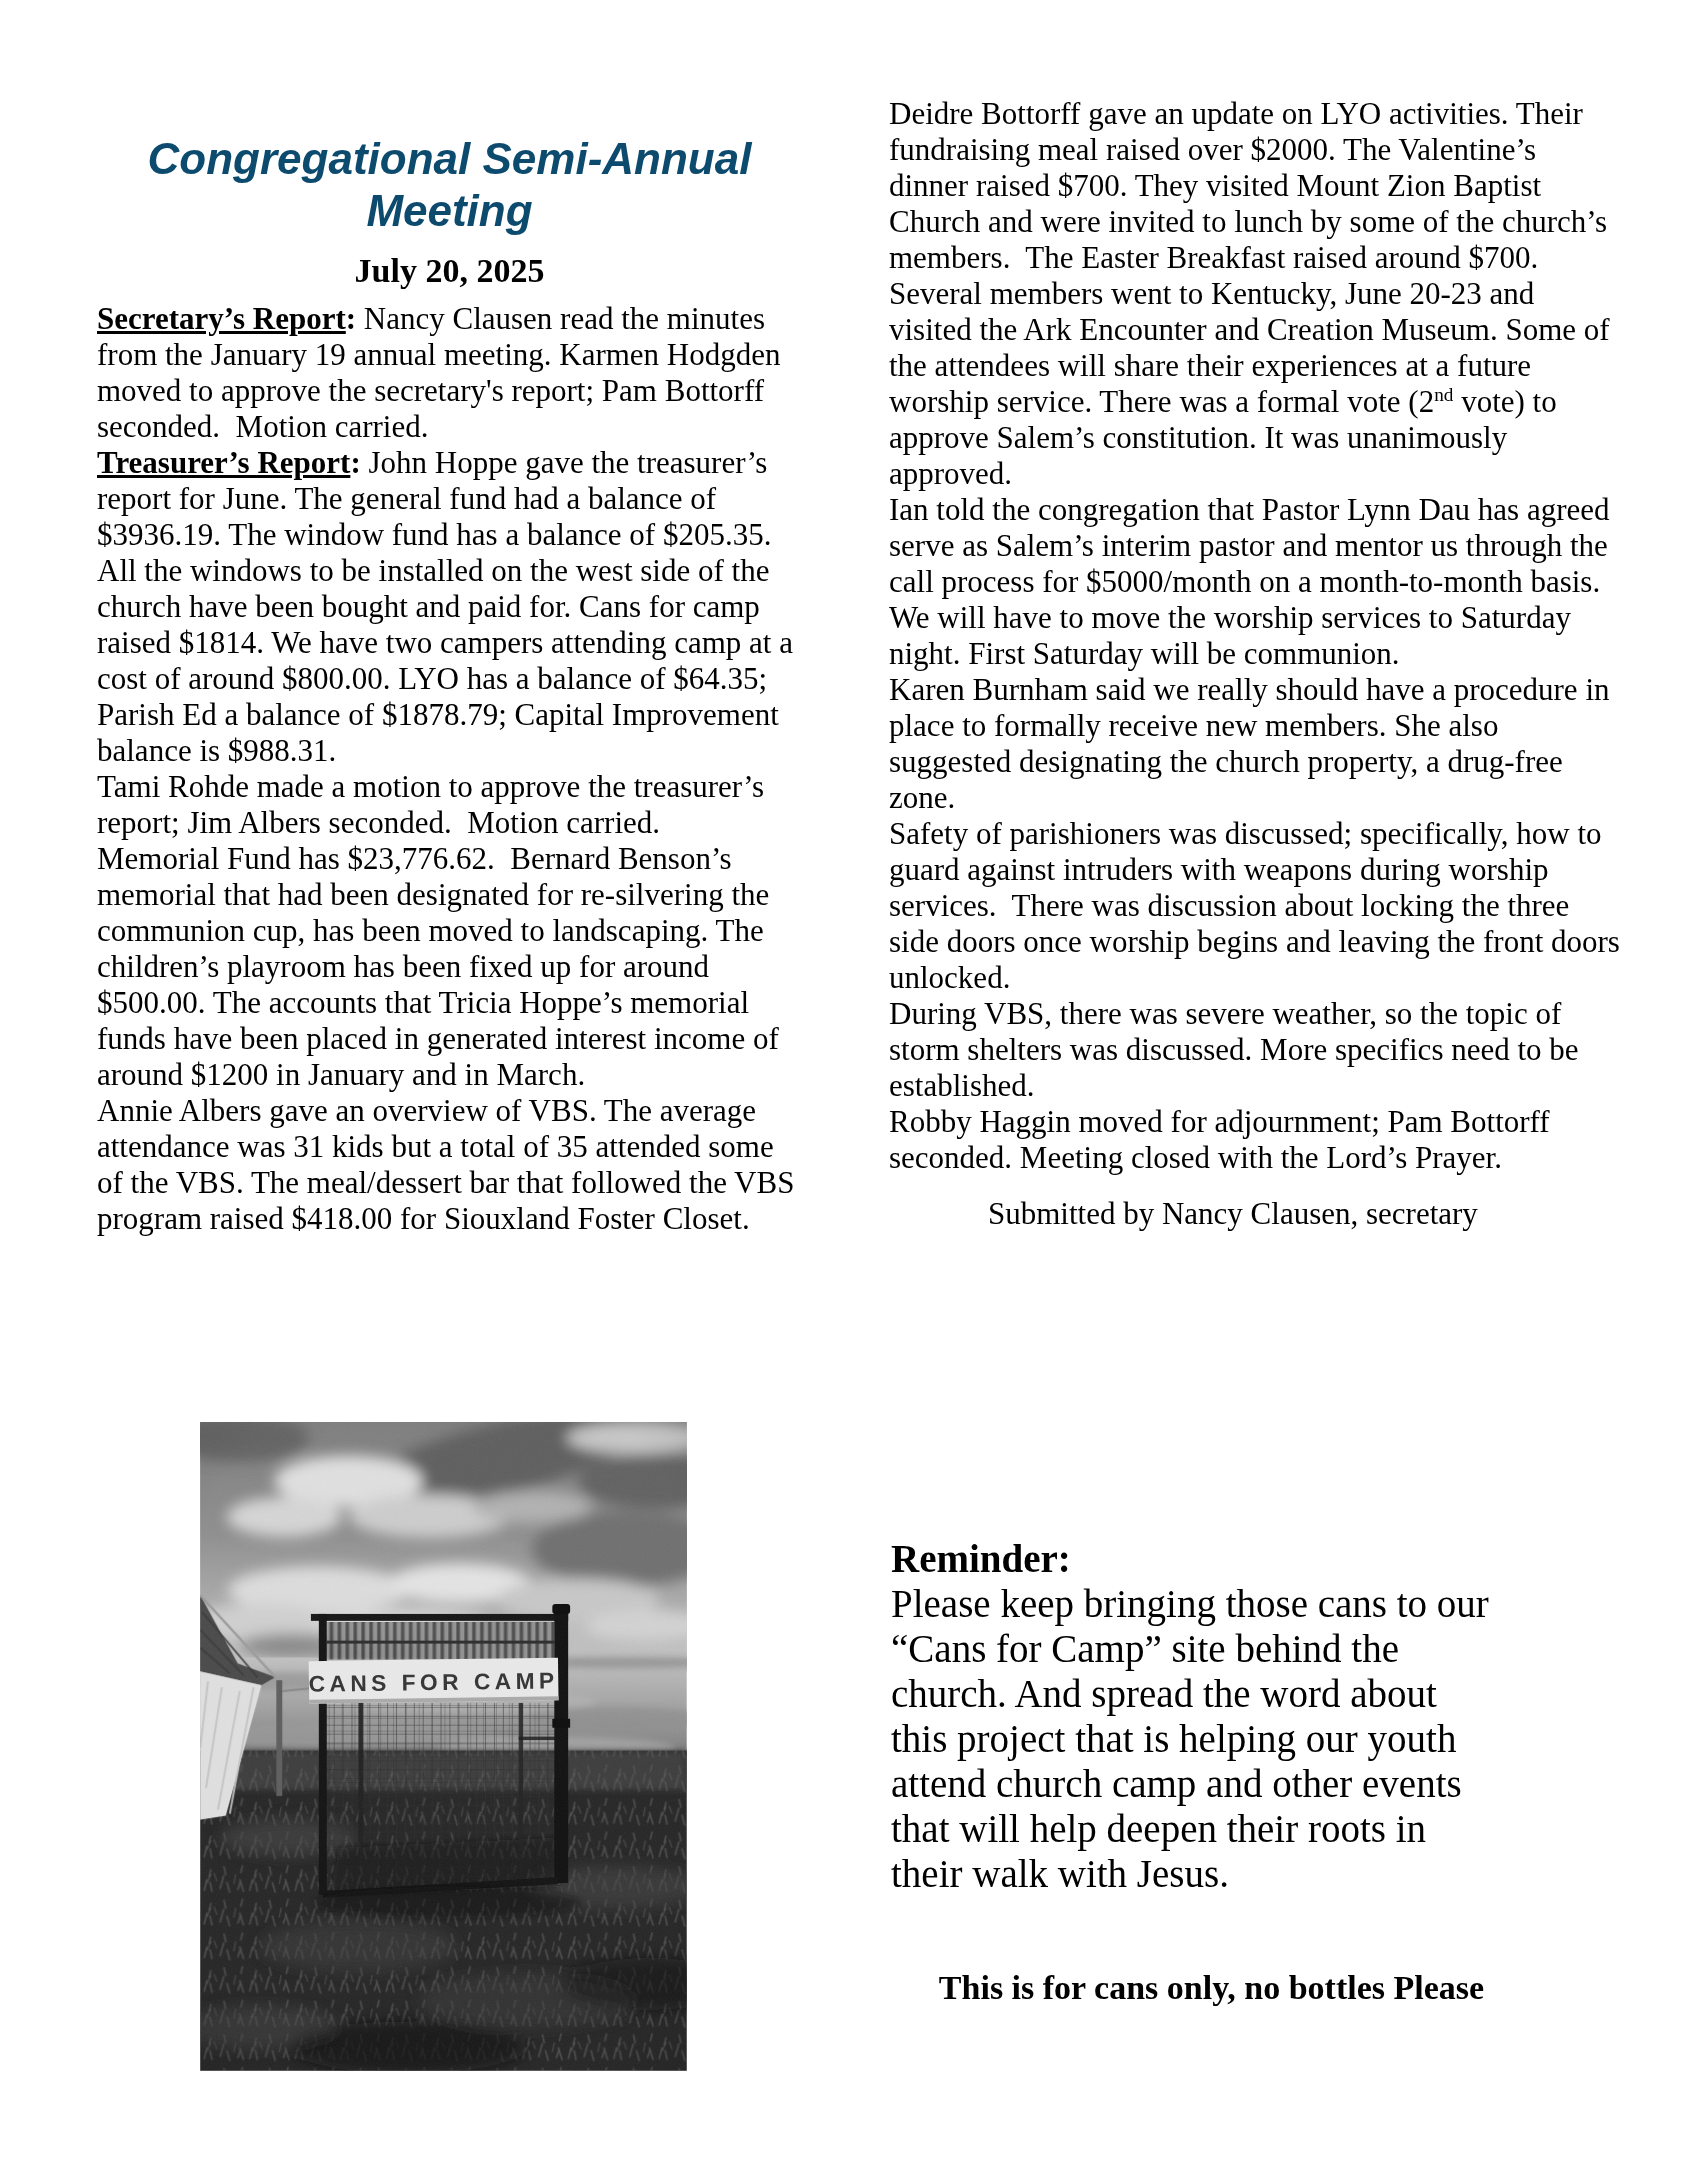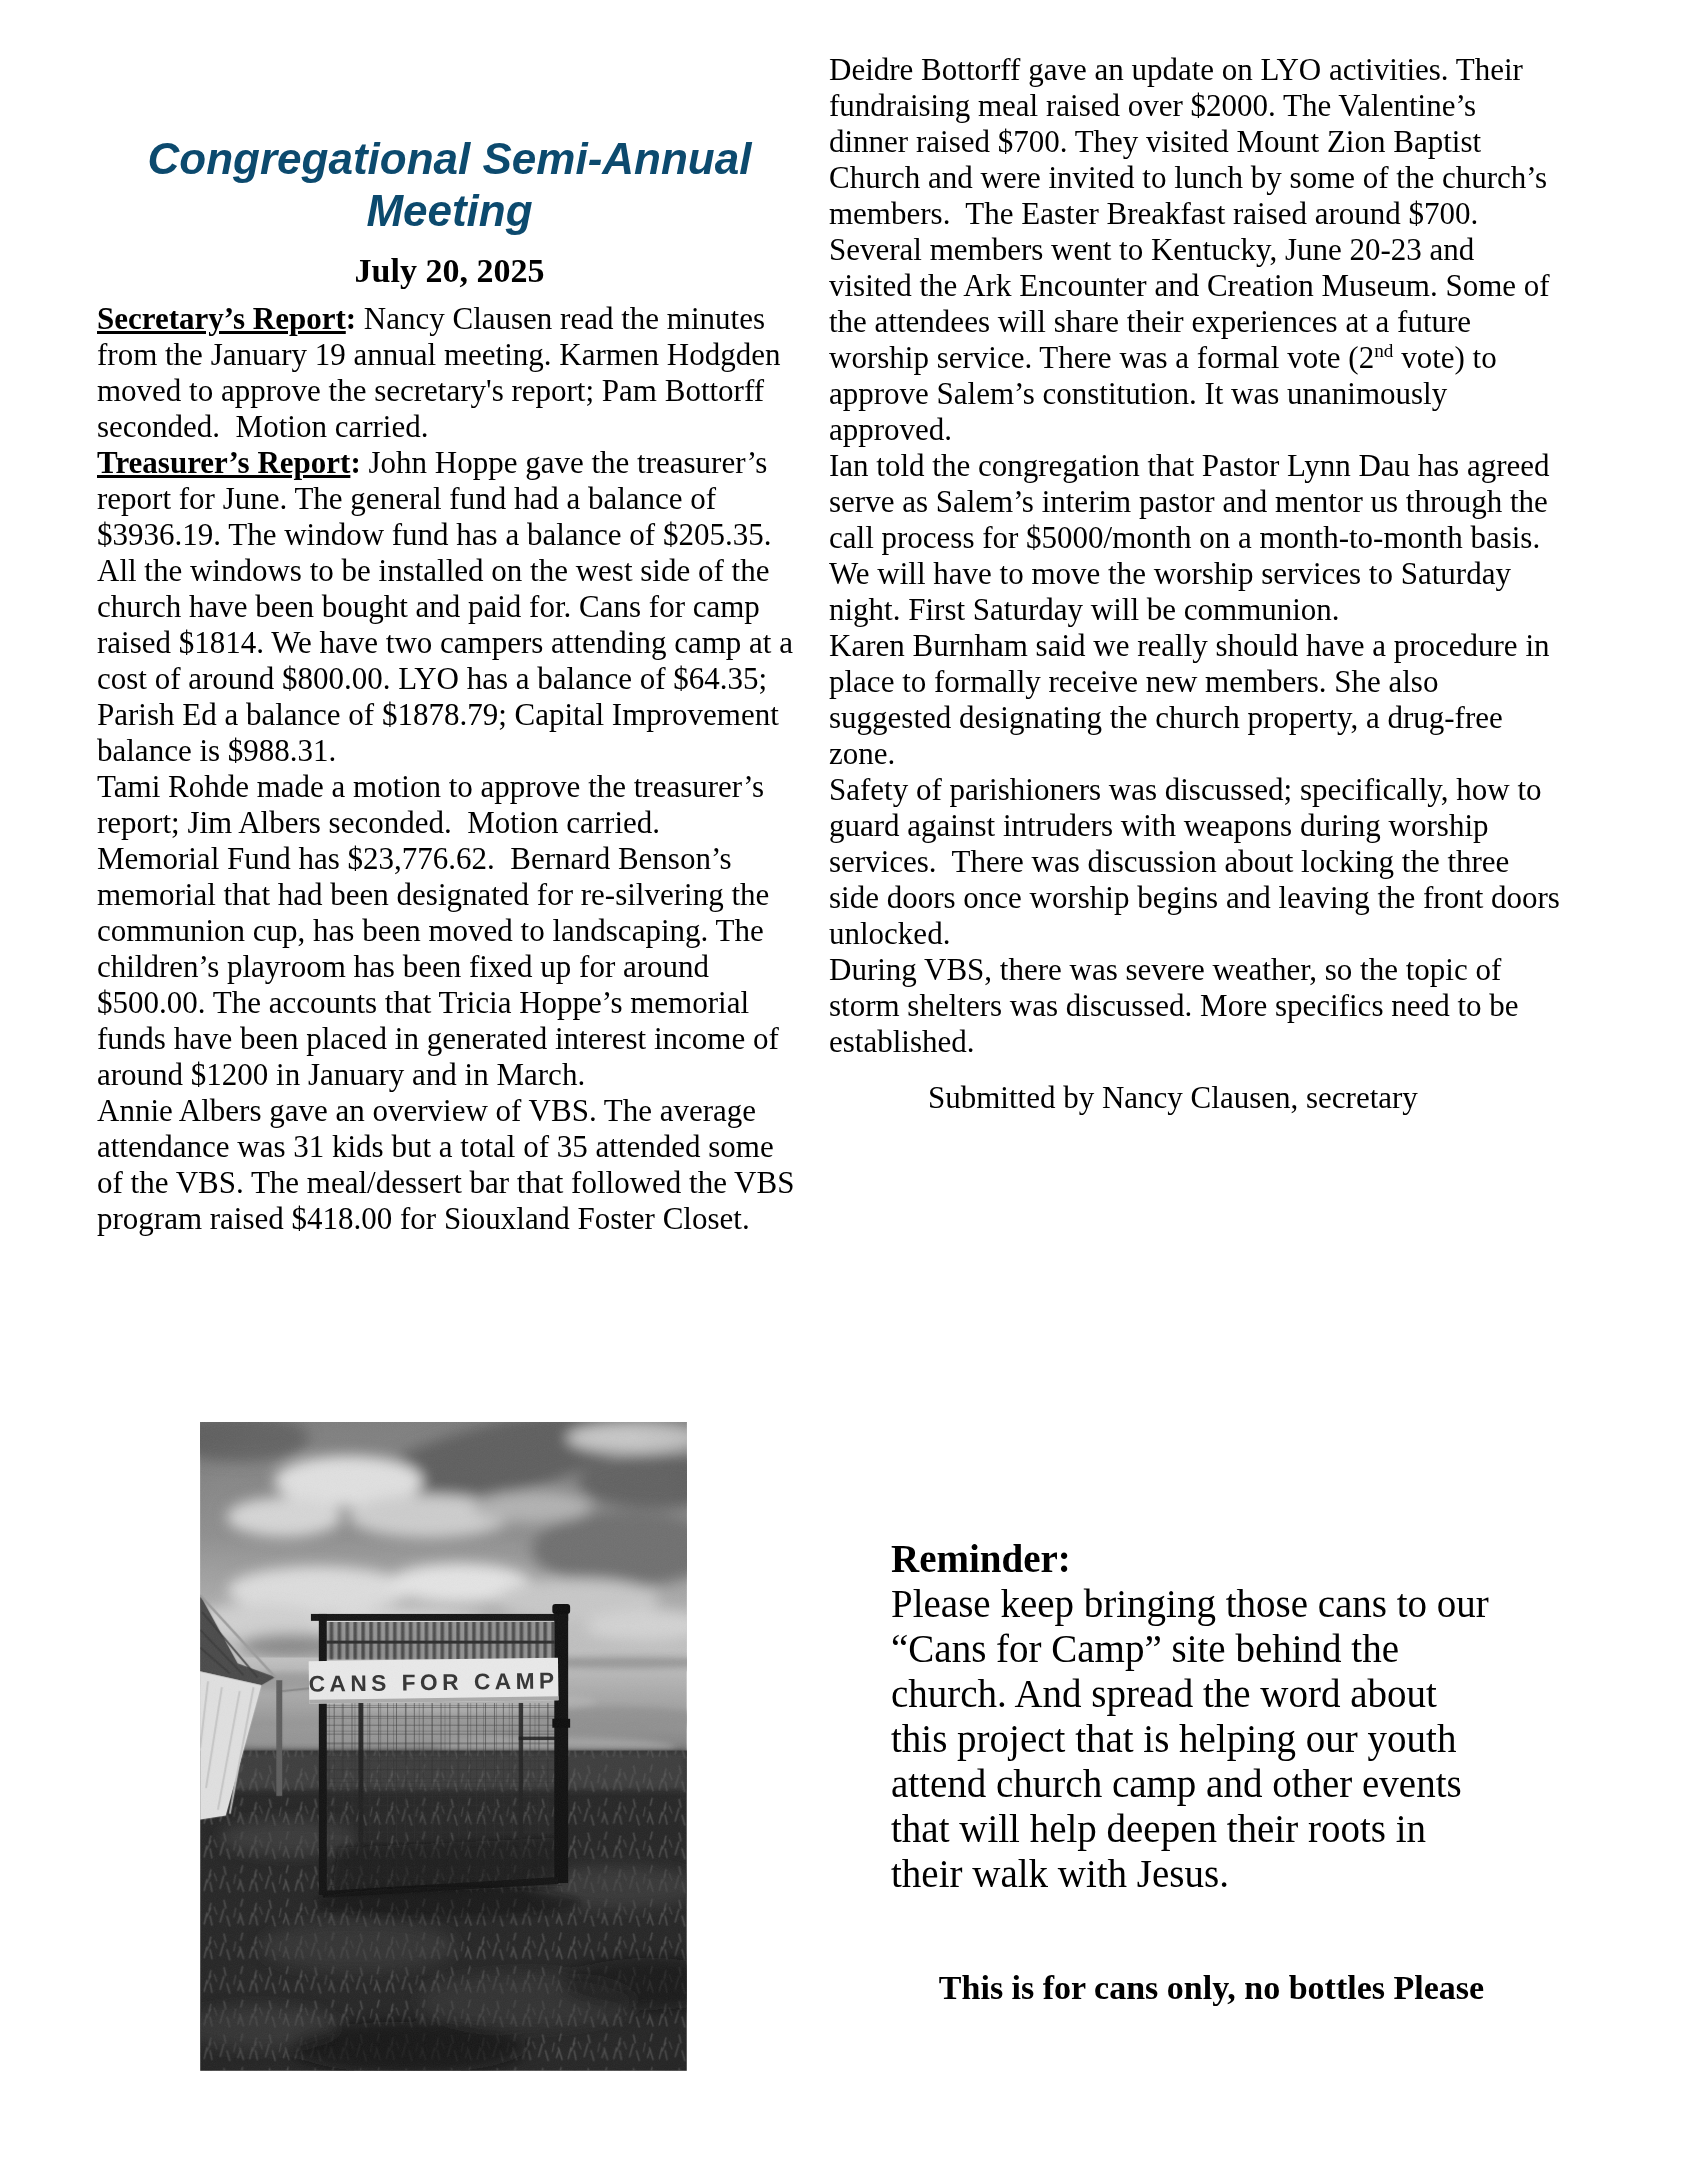--- a/index.html
+++ b/index.html
@@ -1,20 +1,20 @@
 <!DOCTYPE html>
 <html><head>
 <meta charset="utf-8">
 <style>
   html,body{margin:0;padding:0;background:#e9e9e9;}
   .page{position:relative;width:1683px;height:2178px;background:#ffffff;color:#000;overflow:hidden;
         font-family:"Liberation Serif",serif;}
   .col{position:absolute;top:0;}
   .col-left{left:97px;width:705px;}
-  .col-right{left:829px;width:733px;padding-top:52px;}
+  .col-right{left:889px;width:733px;padding-top:96px;}
   .title{margin:133px 0 0 0;font:italic 700 44px/52px "Liberation Sans",sans-serif;text-align:center;color:#0c4a6e;}
   .title-line{display:block;}
   .date{margin:14px 0 0 0;font:700 34px/40px "Liberation Serif",serif;text-align:center;}
   .flow{margin-top:10px;font:31px/36px "Liberation Serif",serif;}
   .col-right .flow{margin-top:0;}
   .para{margin:0;white-space:pre-wrap;}
   .bold{font-weight:700;}
   .underline{text-decoration:underline;margin-top:43px;}
   .sup{vertical-align:super;font-size:0.62em;line-height:0;}
   .byline{text-indent:99px;margin-top:20px;}
@@ -46,20 +46,21 @@
     </div>
   </section>
 
   <section class="col col-right">
     <div class="flow">
       <p class="para"><span>Deidre Bottorff gave an update on LYO activities. Their fundraising meal raised over $2000. The Valentine’s dinner raised $700. They visited Mount Zion Baptist Church and were invited to lunch by some of the church’s members.  The Easter Breakfast raised around $700. Several members went to Kentucky, June 20-23 and visited the Ark Encounter and Creation Museum. Some of the attendees will share their experiences at a future worship service. There was a formal vote (2</span><span class="sup">nd</span><span> vote) to approve Salem’s constitution. It was unanimously approved.</span></p>
       <p class="para">Ian told the congregation that Pastor Lynn Dau has agreed serve as Salem’s interim pastor and mentor us through the call process for $5000/month on a month-to-month basis. We will have to move the worship services to Saturday night. First Saturday will be communion.</p>
       <p class="para">Karen Burnham said we really should have a procedure in place to formally receive new members. She also suggested designating the church property, a drug-free zone.</p>
       <p class="para">Safety of parishioners was discussed; specifically, how to guard against intruders with weapons during worship services.  There was discussion about locking the three side doors once worship begins and leaving the front doors unlocked.</p>
       <p class="para">During VBS, there was severe weather, so the topic of storm shelters was discussed. More specifics need to be established.</p>
+      <p class="para">Robby Haggin moved for adjournment; Pam Bottorff seconded. Meeting closed with the Lord’s Prayer.</p>
       <p class="para byline">Submitted by Nancy Clausen, secretary</p>
     </div>
   </section>
 
   <figure class="photo">
     <svg viewBox="0 0 492 656" xmlns="http://www.w3.org/2000/svg">
       <defs>
         <linearGradient id="sky" x1="0" y1="0" x2="0" y2="1">
           <stop offset="0" stop-color="#7e7e7e"></stop>
           <stop offset="0.45" stop-color="#8f8f8f"></stop>

